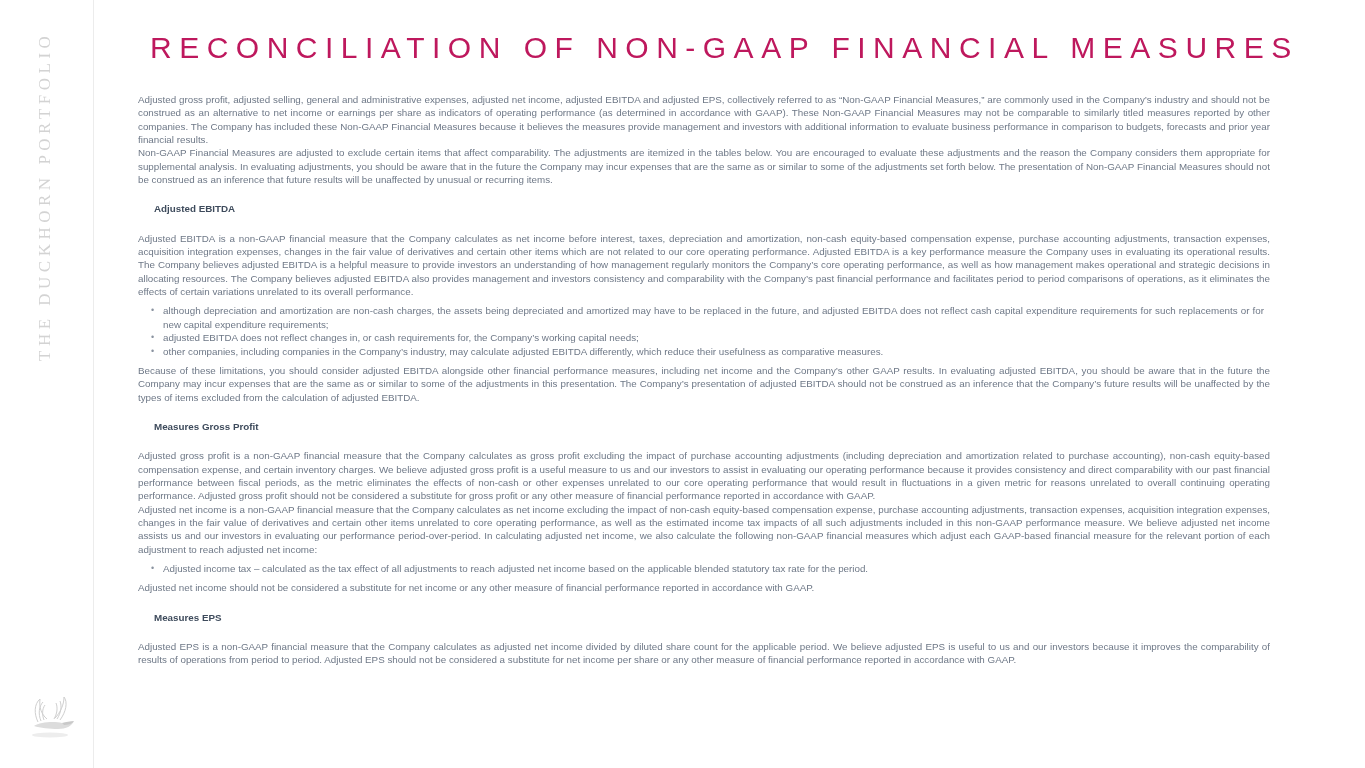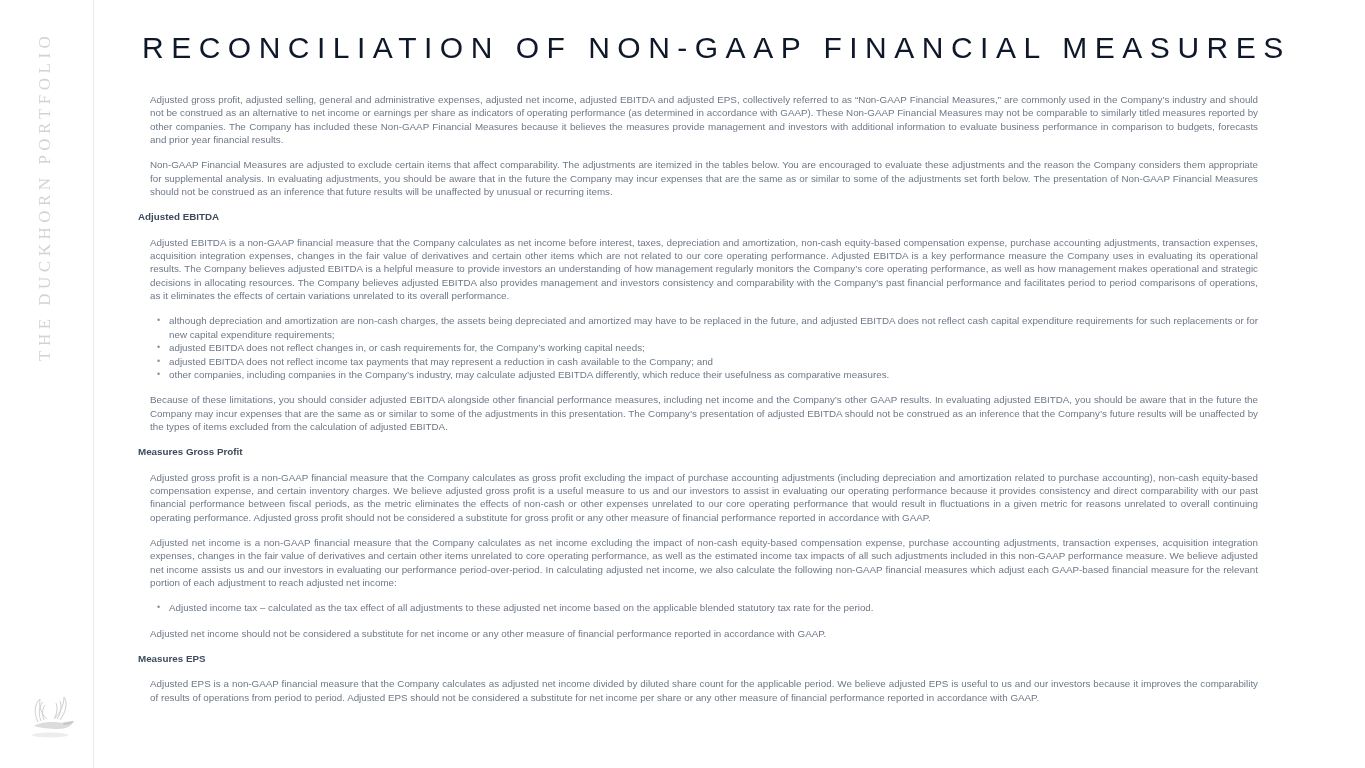--- a/index.html
+++ b/index.html
@@ -17,33 +17,33 @@
     font-family:"Liberation Serif", serif;
     font-size:17px;letter-spacing:4.5px;color:#d3d3d3;
     text-align:center;white-space:nowrap;
   }
   .divider{position:absolute;left:93px;top:0;width:1px;height:768px;background:#ececec;}
   .logo{position:absolute;left:24px;top:694px;width:56px;height:46px;}
 
   
   .main{position:absolute;left:138px;top:0;width:1132px;}
   .page-title{
-    margin:33px 4px 30px;line-height:30px;
+    margin:33px 12px 30px;line-height:30px;
     text-align:center;font-size:30px;font-weight:400;
-    letter-spacing:7.5px;color:#0f172a;white-space:nowrap;
+    letter-spacing:7.5px;color:#be185d;white-space:nowrap;
   }
   .body-paragraph{
-    margin:12px;font-size:9.8px;line-height:13.35px;
+    margin:0;font-size:9.8px;line-height:13.35px;
     color:#6e7887;text-align:justify;
   }
   .section-heading{
-    margin:0;font-size:9.8px;line-height:13.35px;
+    margin:16px;font-size:9.8px;line-height:13.35px;
     color:#3e4b5c;font-weight:bold;
   }
-  .bullet-list{margin:12px;padding:0;list-style:none;}
+  .bullet-list{margin:6px;padding:0;list-style:none;}
   .bullet-item{
     position:relative;margin:0;padding-left:19px;
     font-size:9.8px;line-height:13.35px;color:#6e7887;text-align:justify;
   }
   .bullet-item::before{
     content:"\2022";position:absolute;left:7px;top:0;
     font-size:9px;color:#8a93a0;
   }
 </style>
 </head>
@@ -74,29 +74,28 @@
   <div class="main">
     <h1 class="page-title">RECONCILIATION OF NON-GAAP FINANCIAL MEASURES</h1>
     <div>
         <p class="body-paragraph">Adjusted gross profit, adjusted selling, general and administrative expenses, adjusted net income, adjusted EBITDA and adjusted EPS, collectively referred to as “Non-GAAP Financial Measures,” are commonly used in the Company’s industry and should not be construed as an alternative to net income or earnings per share as indicators of operating performance (as determined in accordance with GAAP). These Non-GAAP Financial Measures may not be comparable to similarly titled measures reported by other companies. The Company has included these Non-GAAP Financial Measures because it believes the measures provide management and investors with additional information to evaluate business performance in comparison to budgets, forecasts and prior year financial results.</p>
         <p class="body-paragraph">Non-GAAP Financial Measures are adjusted to exclude certain items that affect comparability. The adjustments are itemized in the tables below. You are encouraged to evaluate these adjustments and the reason the Company considers them appropriate for supplemental analysis. In evaluating adjustments, you should be aware that in the future the Company may incur expenses that are the same as or similar to some of the adjustments set forth below. The presentation of Non-GAAP Financial Measures should not be construed as an inference that future results will be unaffected by unusual or recurring items.</p>
         <h2 class="section-heading">Adjusted EBITDA</h2>
         <p class="body-paragraph">Adjusted EBITDA is a non-GAAP financial measure that the Company calculates as net income before interest, taxes, depreciation and amortization, non-cash equity-based compensation expense, purchase accounting adjustments, transaction expenses, acquisition integration expenses, changes in the fair value of derivatives and certain other items which are not related to our core operating performance. Adjusted EBITDA is a key performance measure the Company uses in evaluating its operational results. The Company believes adjusted EBITDA is a helpful measure to provide investors an understanding of how management regularly monitors the Company’s core operating performance, as well as how management makes operational and strategic decisions in allocating resources. The Company believes adjusted EBITDA also provides management and investors consistency and comparability with the Company’s past financial performance and facilitates period to period comparisons of operations, as it eliminates the effects of certain variations unrelated to its overall performance.</p>
         <ul class="bullet-list">
           <li class="bullet-item">although depreciation and amortization are non-cash charges, the assets being depreciated and amortized may have to be replaced in the future, and adjusted EBITDA does not reflect cash capital expenditure requirements for such replacements or for new capital expenditure requirements;</li>
           <li class="bullet-item">adjusted EBITDA does not reflect changes in, or cash requirements for, the Company’s working capital needs;</li>
-          <li class="bullet-item">adjusted EBITDA does not reflect income tax payments that may represent a reduction in cash available to the Company; and</li>
           <li class="bullet-item">other companies, including companies in the Company’s industry, may calculate adjusted EBITDA differently, which reduce their usefulness as comparative measures.</li>
         </ul>
         <p class="body-paragraph">Because of these limitations, you should consider adjusted EBITDA alongside other financial performance measures, including net income and the Company’s other GAAP results. In evaluating adjusted EBITDA, you should be aware that in the future the Company may incur expenses that are the same as or similar to some of the adjustments in this presentation. The Company’s presentation of adjusted EBITDA should not be construed as an inference that the Company’s future results will be unaffected by the types of items excluded from the calculation of adjusted EBITDA.</p>
         <h2 class="section-heading">Measures Gross Profit</h2>
         <p class="body-paragraph">Adjusted gross profit is a non-GAAP financial measure that the Company calculates as gross profit excluding the impact of purchase accounting adjustments (including depreciation and amortization related to purchase accounting), non-cash equity-based compensation expense, and certain inventory charges. We believe adjusted gross profit is a useful measure to us and our investors to assist in evaluating our operating performance because it provides consistency and direct comparability with our past financial performance between fiscal periods, as the metric eliminates the effects of non-cash or other expenses unrelated to our core operating performance that would result in fluctuations in a given metric for reasons unrelated to overall continuing operating performance. Adjusted gross profit should not be considered a substitute for gross profit or any other measure of financial performance reported in accordance with GAAP.</p>
         <p class="body-paragraph">Adjusted net income is a non-GAAP financial measure that the Company calculates as net income excluding the impact of non-cash equity-based compensation expense, purchase accounting adjustments, transaction expenses, acquisition integration expenses, changes in the fair value of derivatives and certain other items unrelated to core operating performance, as well as the estimated income tax impacts of all such adjustments included in this non-GAAP performance measure. We believe adjusted net income assists us and our investors in evaluating our performance period-over-period. In calculating adjusted net income, we also calculate the following non-GAAP financial measures which adjust each GAAP-based financial measure for the relevant portion of each adjustment to reach adjusted net income:</p>
         <ul class="bullet-list">
-          <li class="bullet-item">Adjusted income tax – calculated as the tax effect of all adjustments to these adjusted net income based on the applicable blended statutory tax rate for the period.</li>
+          <li class="bullet-item">Adjusted income tax – calculated as the tax effect of all adjustments to reach adjusted net income based on the applicable blended statutory tax rate for the period.</li>
         </ul>
         <p class="body-paragraph">Adjusted net income should not be considered a substitute for net income or any other measure of financial performance reported in accordance with GAAP.</p>
         <h2 class="section-heading">Measures EPS</h2>
         <p class="body-paragraph">Adjusted EPS is a non-GAAP financial measure that the Company calculates as adjusted net income divided by diluted share count for the applicable period. We believe adjusted EPS is useful to us and our investors because it improves the comparability of results of operations from period to period. Adjusted EPS should not be considered a substitute for net income per share or any other measure of financial performance reported in accordance with GAAP.</p>
       </div>
   </div>
 
 </div>
 
 </body></html>

